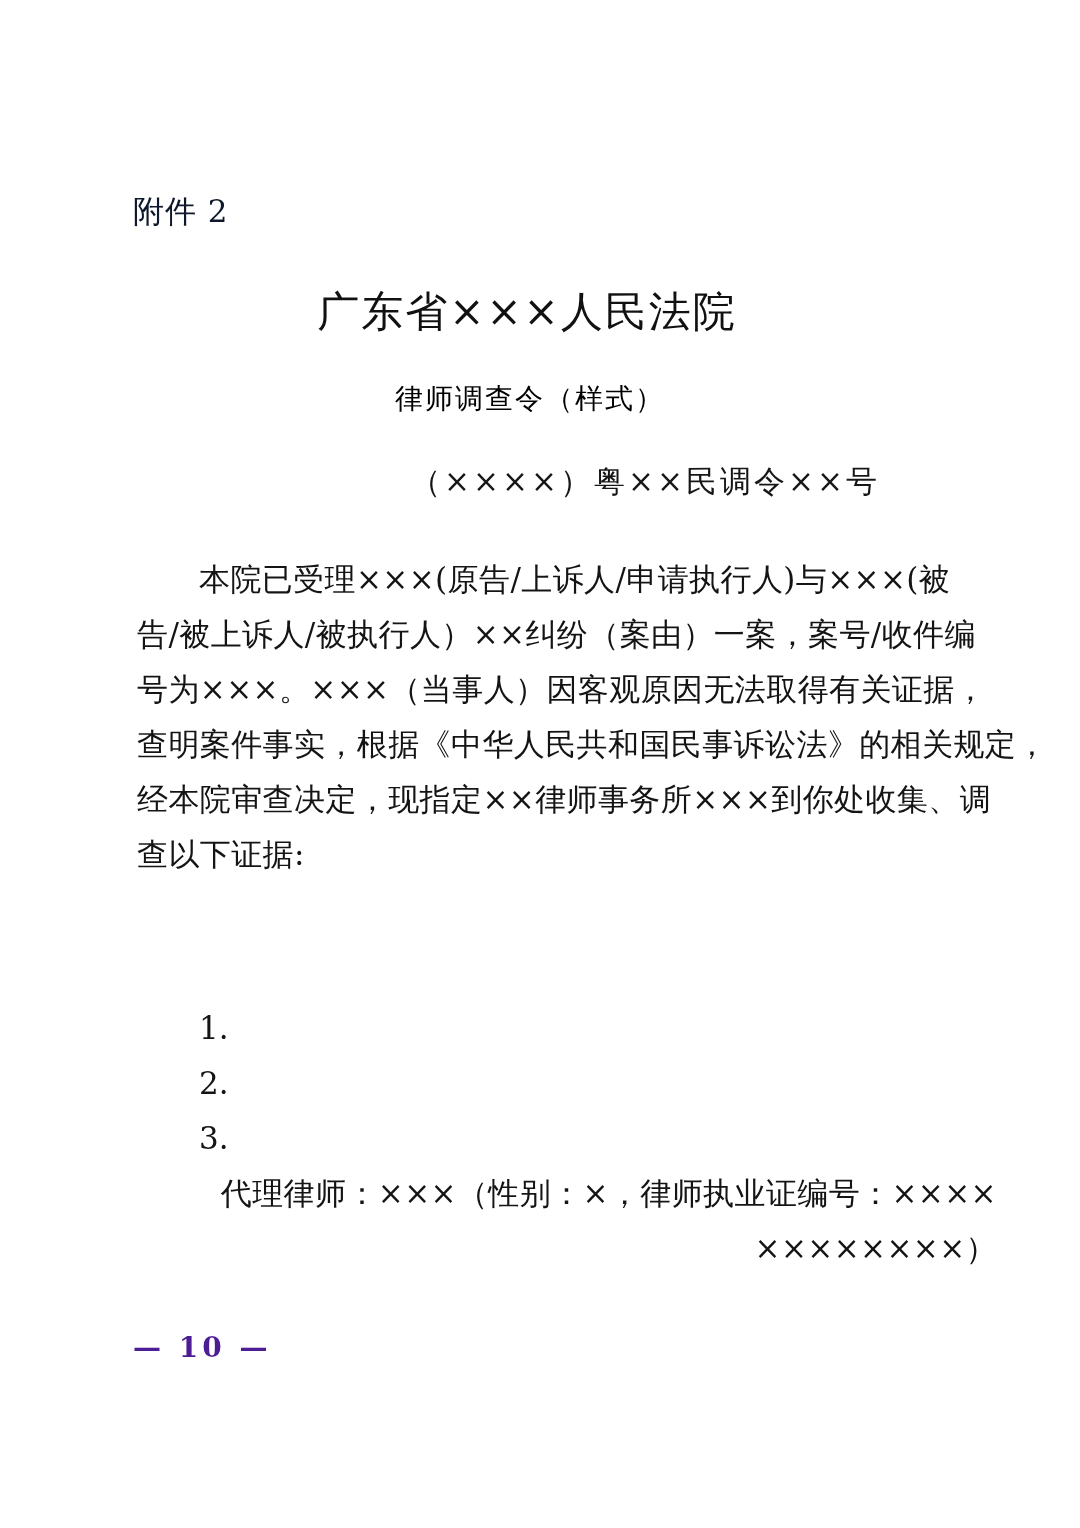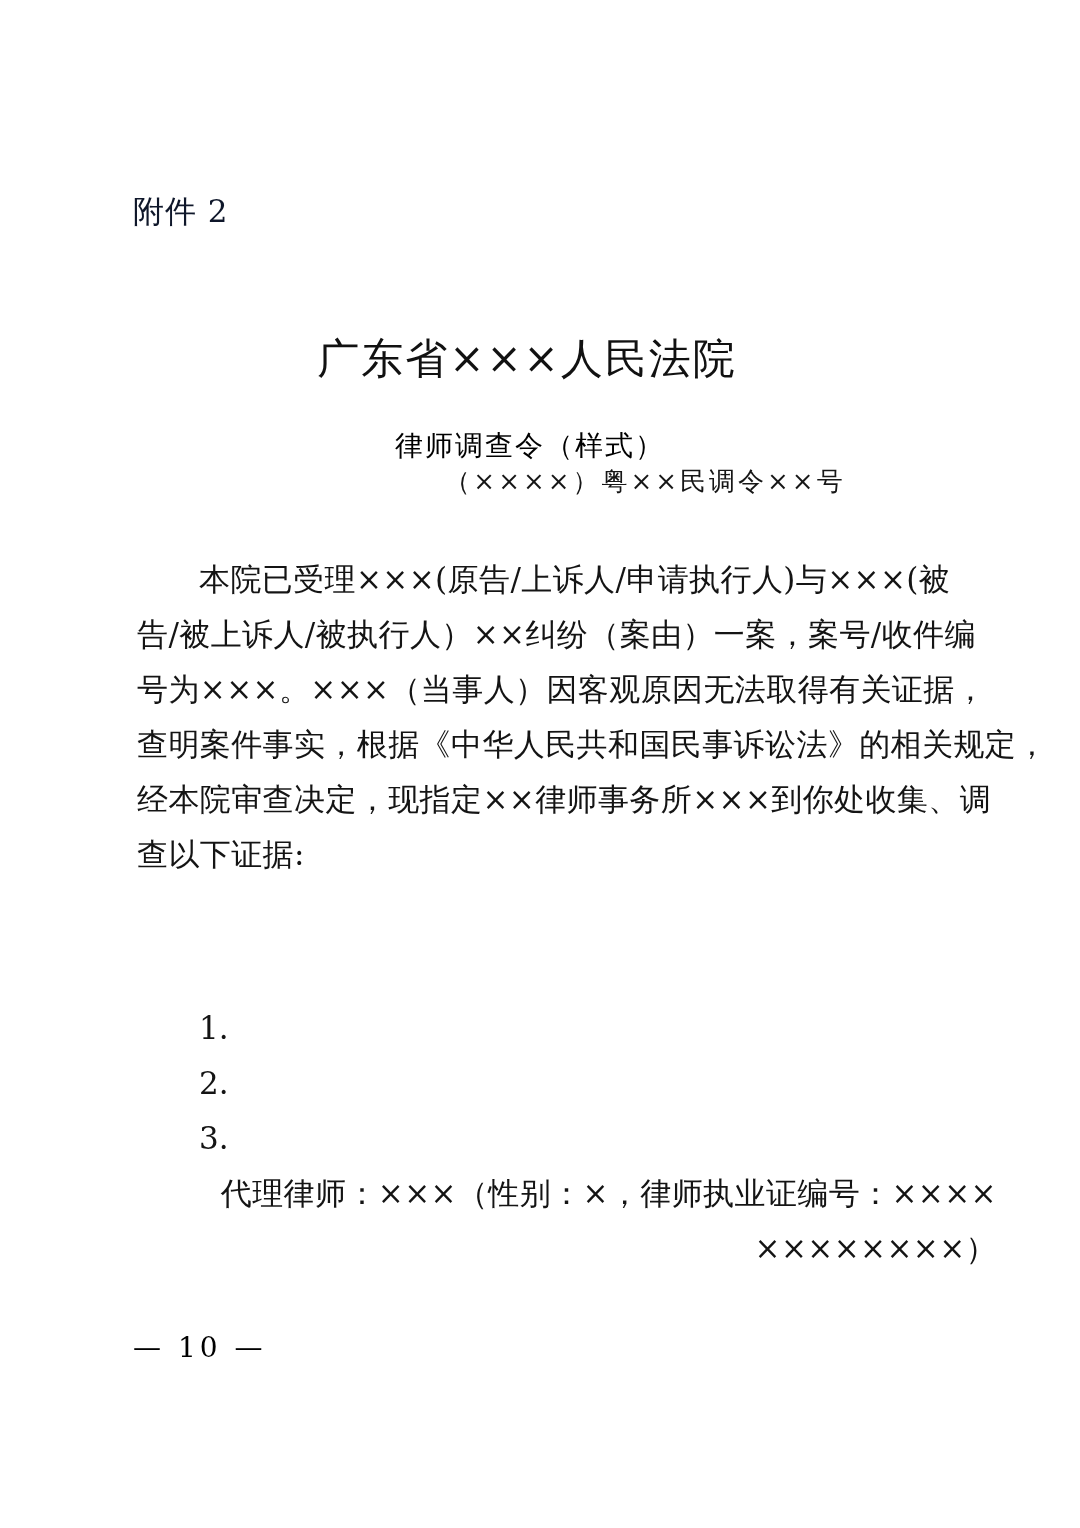--- a/index.html
+++ b/index.html
@@ -44,40 +44,39 @@
     top: 283px;
     text-align: center;
   }
   .title-court {
     font-size: 42px;
     line-height: 58px;
     letter-spacing: 2px;
     font-weight: 400;
     color: #111;
     padding-right: 26px;
-    margin-top: 47px;
   }
   .title-doc {
     margin-top: 28px;
     font-size: 28px;
     line-height: 60px;
     letter-spacing: 2px;
     font-weight: 400;
     color: #000;
     padding-right: 20px;
   }
 
   
   .case-number {
     position: absolute;
     left: 0;
     right: 0;
     top: 458px;
     text-align: center;
-    font-size: 26px;
+    font-size: 31px;
     line-height: 46px;
     letter-spacing: 3px;
     padding-left: 210px;
     color: #161616;
   }
 
   
   .body-block {
     position: absolute;
     left: 137px;
@@ -139,22 +138,23 @@
   }
 
   
   .page-footer {
     position: absolute;
     left: 133px;
     top: 1328px;
     font-size: 28px;
     line-height: 40px;
     letter-spacing: 4px;
-    color: #000000;
+    color: #4c1d95;
     white-space: nowrap;
+    font-weight: bold;
   }
 </style>
 </head>
 <body>
 
 <div class="page">
 
   <div class="attachment-label">附件 2</div>
 
   <div class="title-block">

